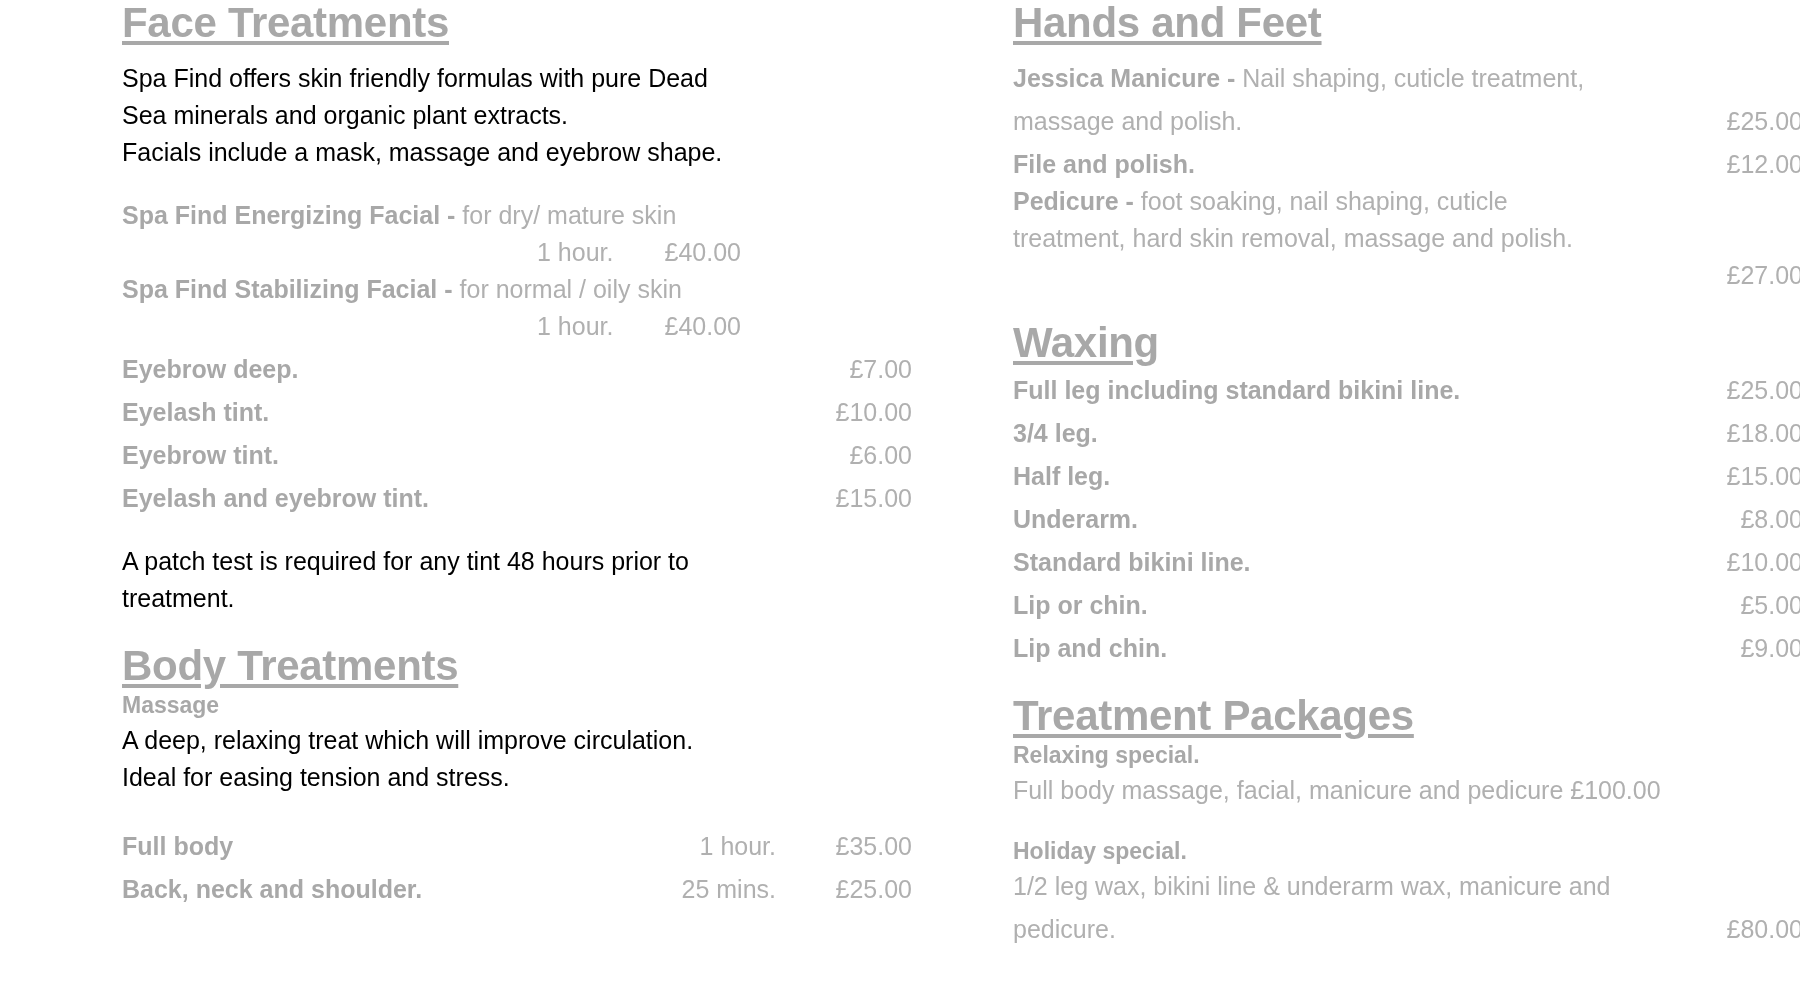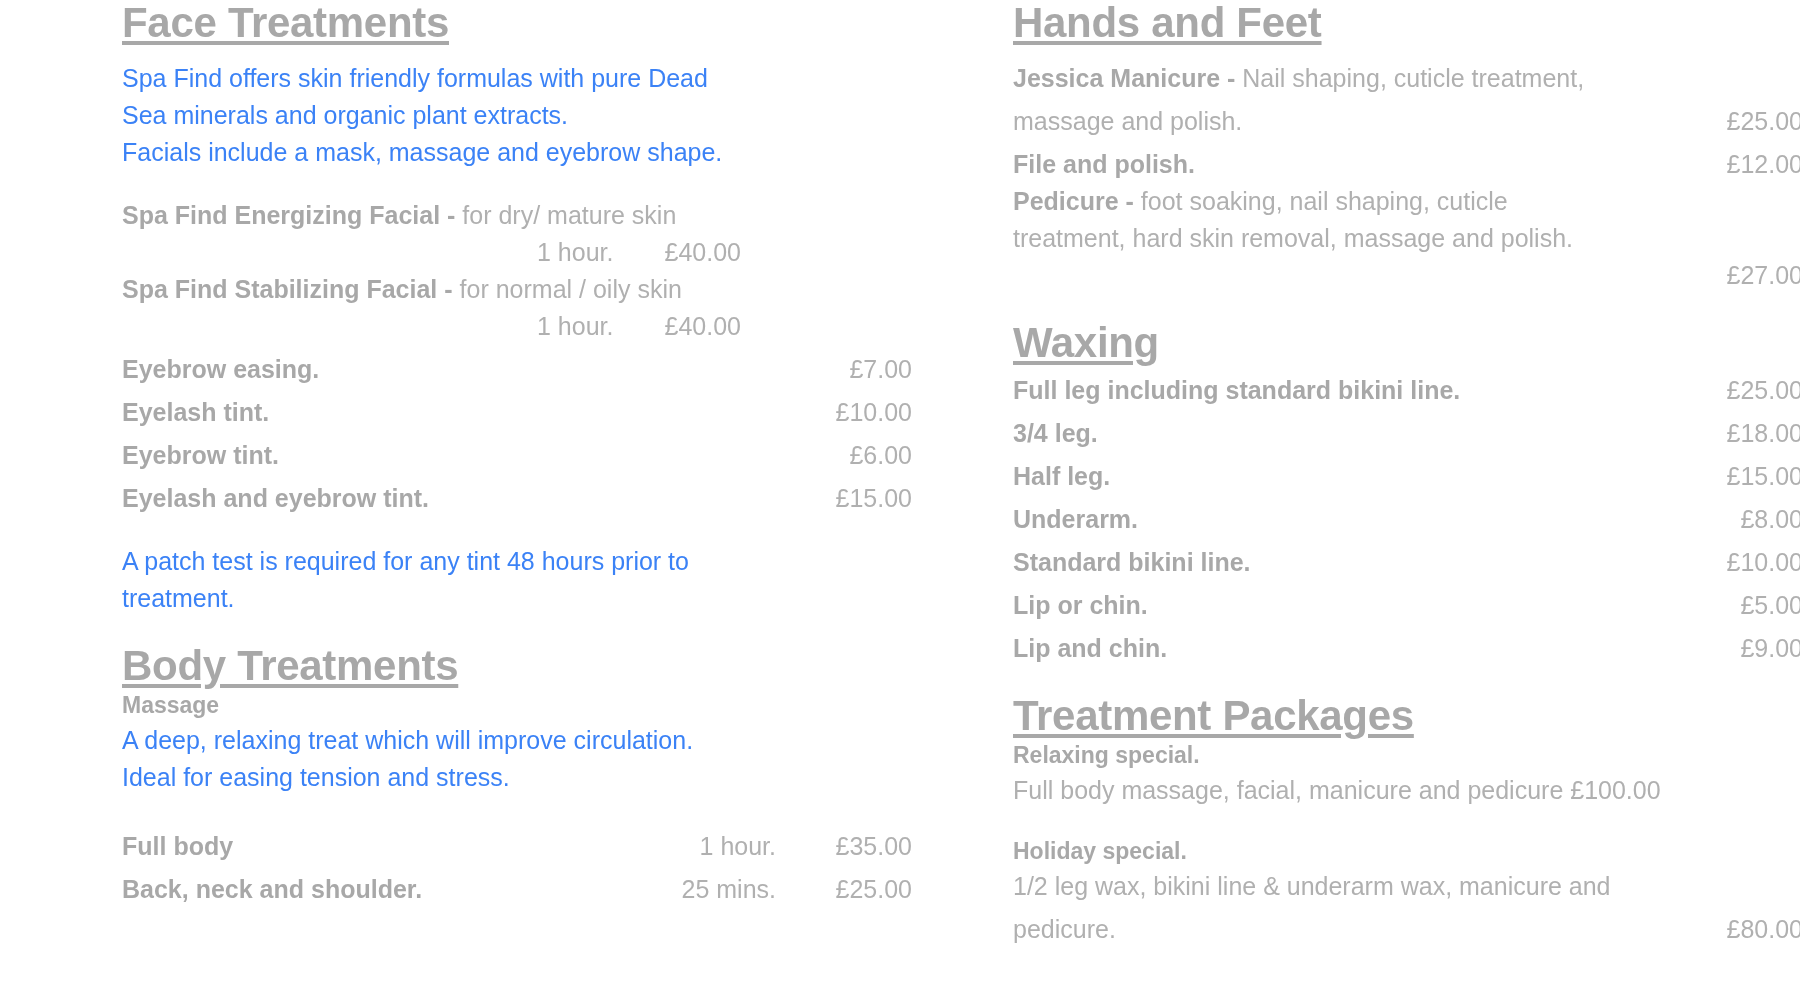--- a/index.html
+++ b/index.html
@@ -43,21 +43,21 @@
     letter-spacing: -0.3px;
     line-height: 46px;
   }
   .clipped-top {
     margin-top: -30px;
   }
   p.para {
     font-size: 25px;
     line-height: 37px;
     margin: 0;
-    color: #3b82f6;
+    color: #000000;
     font-weight: normal;
   }
   .sub-head {
     font-size: 23px;
     font-weight: bold;
     color: #a8a8a8;
     line-height: 33px;
     margin: 0;
   }
   .row {
@@ -155,21 +155,21 @@
     <div class="wrapline">
       <b>Spa Find Stabilizing Facial -</b>
       <span>for normal / oily skin</span>
     </div>
     <div class="indent-dur">
       <span class="dur">1 hour.</span>
       <span class="price">£40.00</span>
     </div>
 
     <div class="row">
-      <span class="name">Eyebrow easing.</span>
+      <span class="name">Eyebrow deep.</span>
       <span class="spacer"></span>
       <span class="price">£7.00</span>
     </div>
     <div class="row">
       <span class="name">Eyelash tint.</span>
       <span class="spacer"></span>
       <span class="price">£10.00</span>
     </div>
     <div class="row">
       <span class="name">Eyebrow tint.</span>

